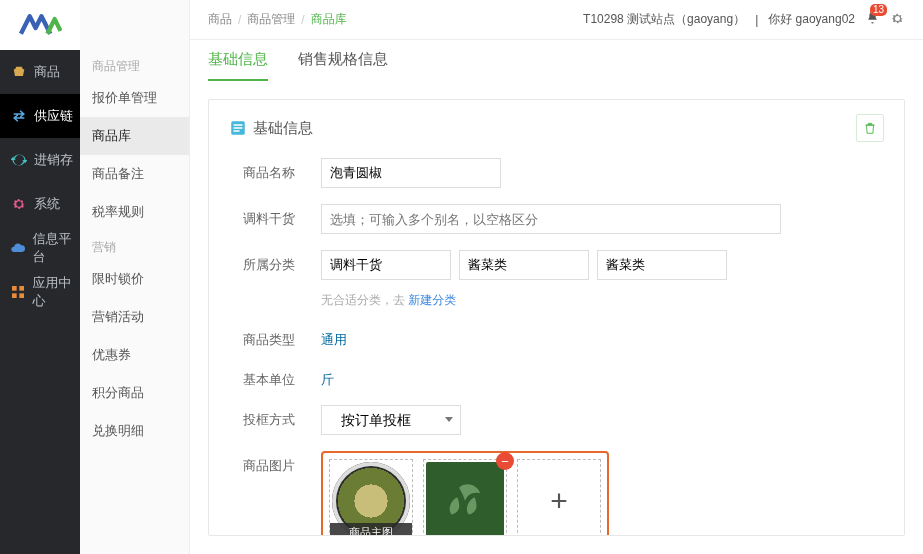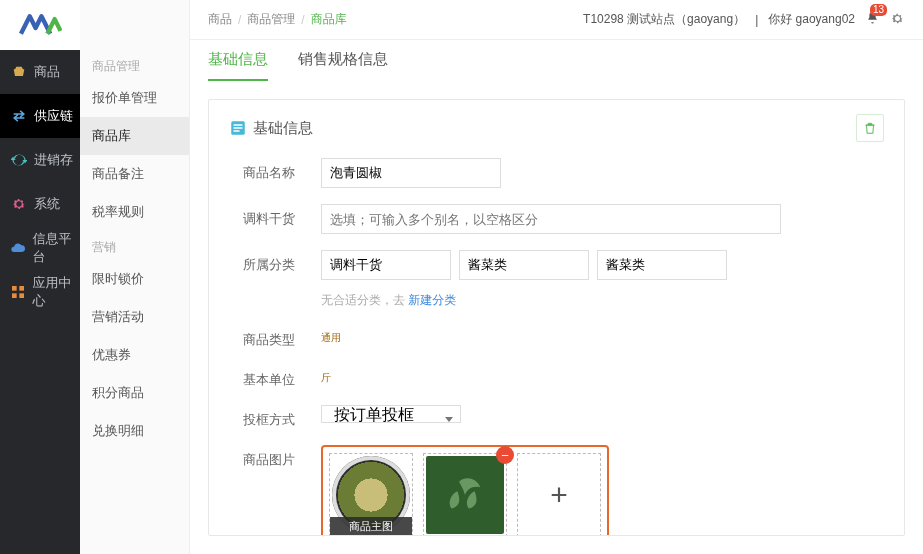--- a/index.html
+++ b/index.html
@@ -29,22 +29,22 @@
 .tab.active { color: #4fb548; border-bottom: 2px solid #4fb548; }
 .panel { margin: 18px; border: 1px solid #e7e7e7; border-radius: 2px; padding: 14px 20px 30px; overflow-y: auto; flex: 1; position: relative; }
 .panel-head { display: flex; align-items: center; justify-content: space-between; margin-bottom: 16px; }
 .panel-title { display: flex; align-items: center; gap: 6px; color: #555; font-size: 15px; }
 .del-btn { width: 28px; height: 28px; border: 1px solid #d7ecd6; display: flex; align-items: center; justify-content: center; color: #4fb548; cursor: pointer; border-radius: 2px; }
 .form-row { display: flex; align-items: flex-start; margin-bottom: 16px; }
 .form-row .lbl { width: 92px; text-align: center; color: #666; padding-right: 12px; padding-top: 6px; font-size: 13px; flex-shrink: 0; }
 .form-row .val { flex: 1; display: flex; flex-wrap: wrap; align-items: center; gap: 8px; }
 .txt-input { border: 1px solid #ddd; height: 30px; padding: 0 8px; font-size: 13px; width: 180px; }
 .txt-input.long { width: 460px; }
-.static { color: #a16207; padding-top: 6px; font-size: 10px; }
-.sel { border: 1px solid #ddd; height: 18px; padding: 0 12px; font-size: 16px; width: 140px; background: #fff; }
+.static { color: #0369a1; padding-top: 6px; font-size: 13px; }
+.sel { border: 1px solid #ddd; height: 30px; padding: 0 19px; font-size: 14px; width: 140px; background: #fff; }
 .hint { color: #aaa; font-size: 12px; width: 100%; margin-top: 4px; }
 .hint a { color: #3a87e0; text-decoration: none; }
 .select-wrap { position: relative; display: inline-block; }
 .select-wrap select { appearance: none; padding-right: 22px; }
 .select-wrap::after { content: ""; position: absolute; right: 8px; top: 12px; border-left: 4px solid transparent; border-right: 4px solid transparent; border-top: 5px solid #777; pointer-events: none; }
 .img-row { display: flex; gap: 10px; border: 2px solid #e6692b; border-radius: 4px; padding: 6px; align-items: flex-start; }
 .img-card { width: 84px; height: 84px; border: 1px dashed #bbb; display: flex; align-items: center; justify-content: center; position: relative; background: #fff; cursor: pointer; }
 .img-card.main-img { padding: 2px; }
 .img-card .plate { width: 78px; height: 78px; border-radius: 50%; background: radial-gradient(circle at 50% 50%, #c8bd79 0 30%, #6b7d34 30% 60%, #2f2f2f 60% 100%); box-shadow: inset 0 0 0 4px #ddd; }
 .img-card .caption { position: absolute; bottom: 0; left: 0; right: 0; background: rgba(40,40,40,0.85); color: #fff; font-size: 11px; text-align: center; padding: 2px 0; }

